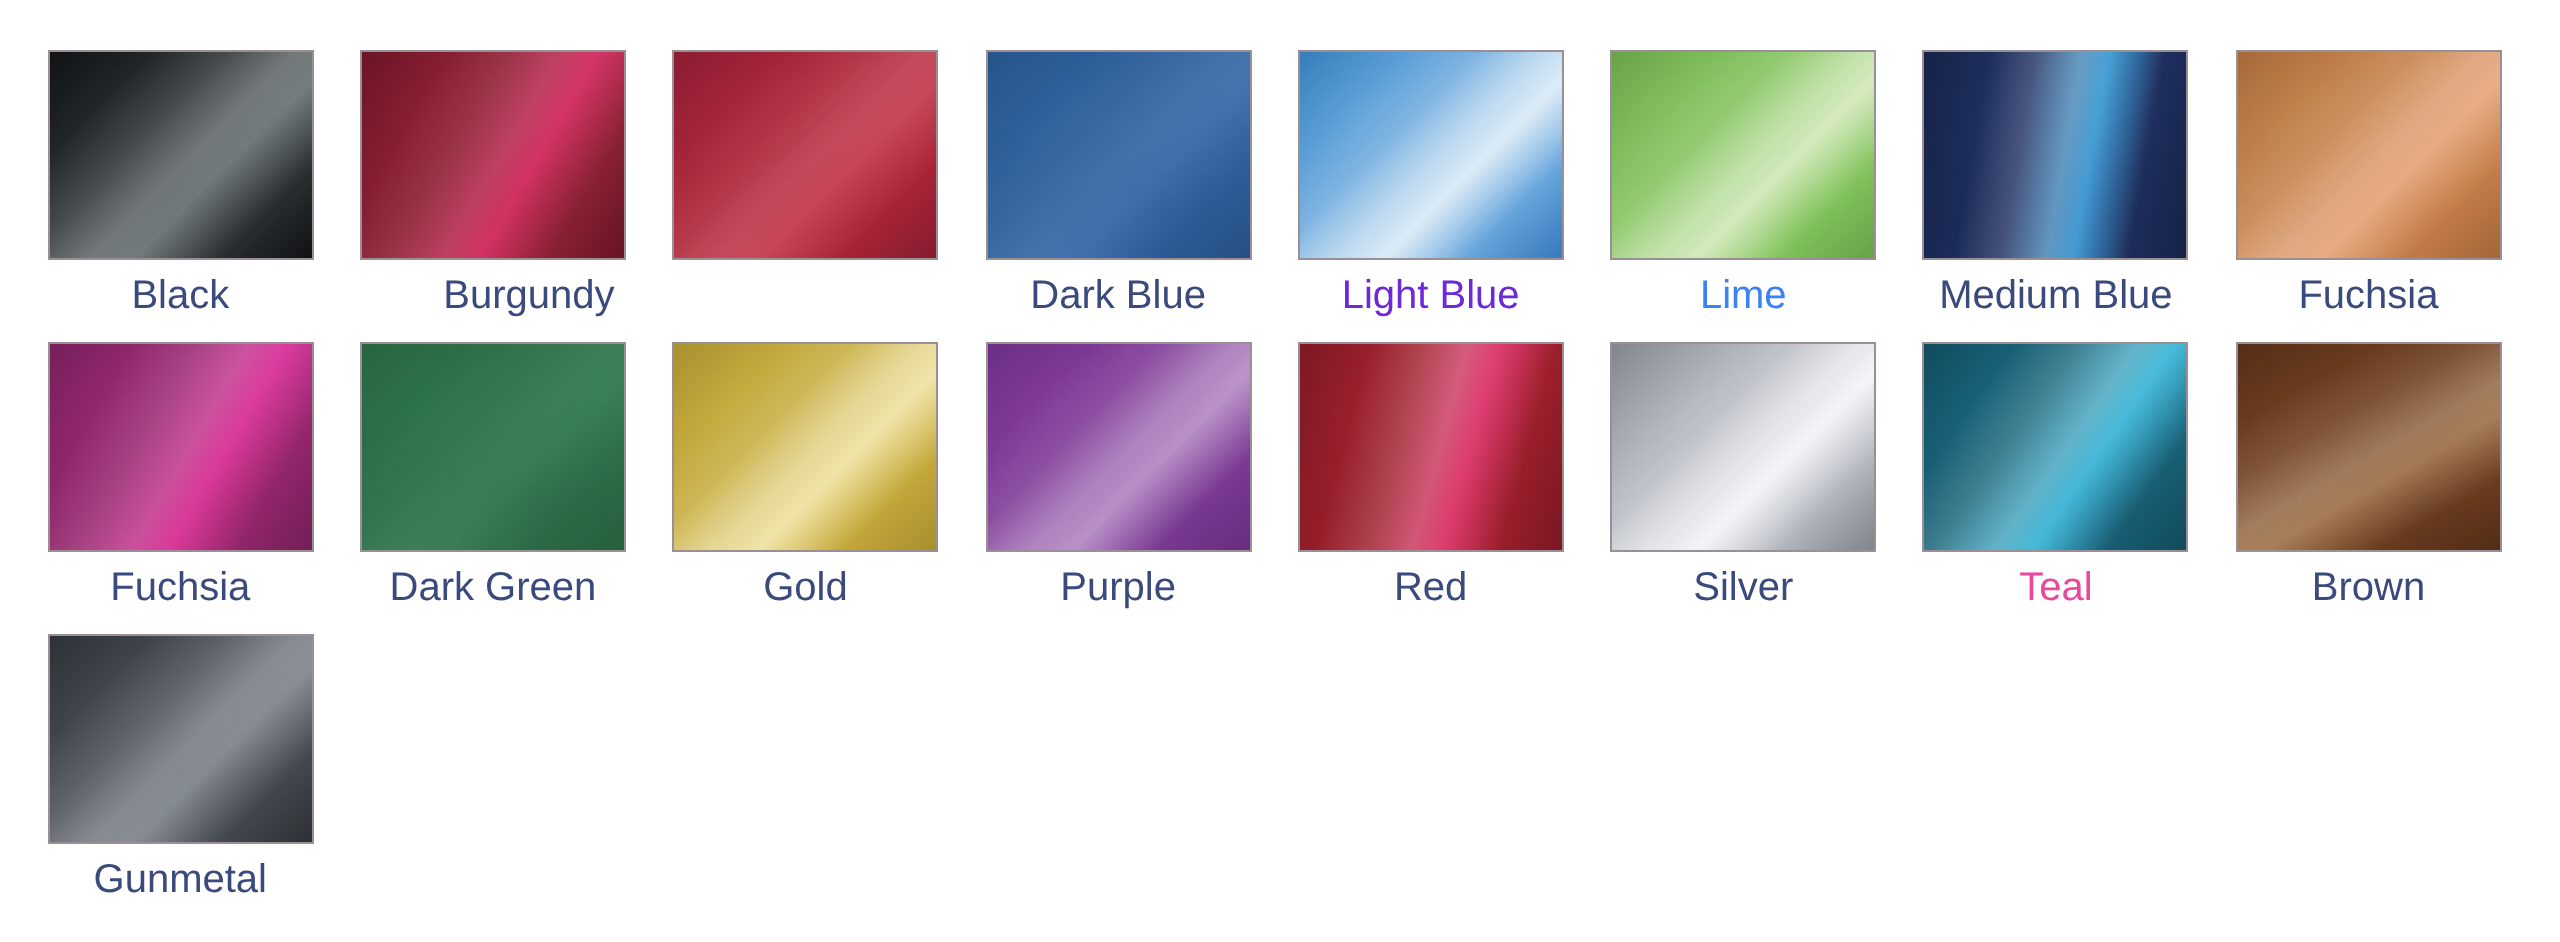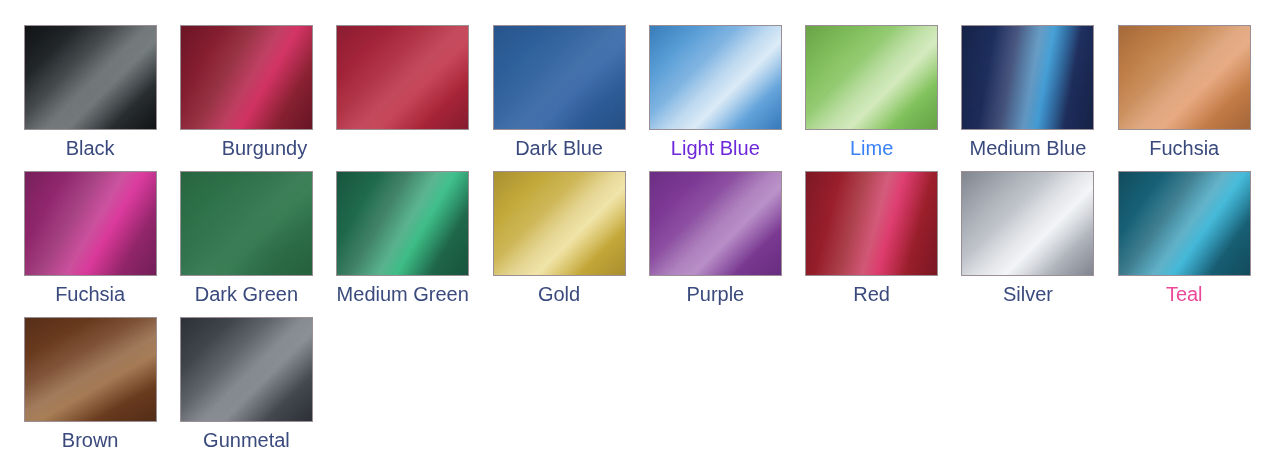--- a/index.html
+++ b/index.html
@@ -153,28 +153,20 @@
     <div class="swatch-cell">
       <div class="swatch-chip" style="width: 133px; height: 105px;">
         <div class="base" style="background: linear-gradient(135deg, rgb(39, 100, 63) 0%, rgb(45, 112, 73) 38%, rgb(52, 124, 82) 62%, rgb(45, 112, 73) 80%, rgb(39, 100, 63) 100%);"></div>
         <div class="sheen" style="background: linear-gradient(135deg, rgba(0, 0, 0, 0.035) 0%, rgba(0, 0, 0, 0) 30%, rgba(255, 255, 255, 0.05) 52%, rgba(255, 255, 255, 0) 72%, rgba(0, 0, 0, 0.027) 100%);"></div>
         <div class="grain"></div>
       </div>
       <div class="swatch-label" style="color: rgb(58, 74, 125);">Dark Green</div>
     </div>
     <div class="swatch-cell">
       <div class="swatch-chip" style="width: 133px; height: 105px;">
-        <div class="base" style="background: linear-gradient(120deg, rgb(26, 93, 68) 0%, rgb(31, 107, 77) 38%, rgb(19, 177, 112) 62%, rgb(31, 107, 77) 80%, rgb(26, 93, 68) 100%);"></div>
-        <div class="sheen" style="background: linear-gradient(120deg, rgba(0, 0, 0, 0.21) 0%, rgba(0, 0, 0, 0) 30%, rgba(255, 255, 255, 0.294) 52%, rgba(255, 255, 255, 0) 72%, rgba(0, 0, 0, 0.153) 100%);"></div>
-        <div class="grain"></div>
-      </div>
-      <div class="swatch-label" style="color: rgb(58, 74, 125);">Medium Green</div>
-    </div>
-    <div class="swatch-cell">
-      <div class="swatch-chip" style="width: 133px; height: 105px;">
         <div class="base" style="background: linear-gradient(135deg, rgb(184, 156, 51) 0%, rgb(198, 171, 60) 38%, rgb(239, 224, 154) 62%, rgb(198, 171, 60) 80%, rgb(184, 156, 51) 100%);"></div>
         <div class="sheen" style="background: linear-gradient(135deg, rgba(0, 0, 0, 0.18) 0%, rgba(0, 0, 0, 0) 30%, rgba(255, 255, 255, 0.25) 52%, rgba(255, 255, 255, 0) 72%, rgba(0, 0, 0, 0.133) 100%);"></div>
         <div class="grain"></div>
       </div>
       <div class="swatch-label" style="color: rgb(58, 74, 125);">Gold</div>
     </div>
     <div class="swatch-cell">
       <div class="swatch-chip" style="width: 133px; height: 105px;">
         <div class="base" style="background: linear-gradient(135deg, rgb(112, 48, 138) 0%, rgb(127, 59, 150) 38%, rgb(177, 132, 194) 62%, rgb(127, 59, 150) 80%, rgb(112, 48, 138) 100%);"></div>
         <div class="sheen" style="background: linear-gradient(135deg, rgba(0, 0, 0, 0.133) 0%, rgba(0, 0, 0, 0) 30%, rgba(255, 255, 255, 0.19) 52%, rgba(255, 255, 255, 0) 72%, rgba(0, 0, 0, 0.098) 100%);"></div>

